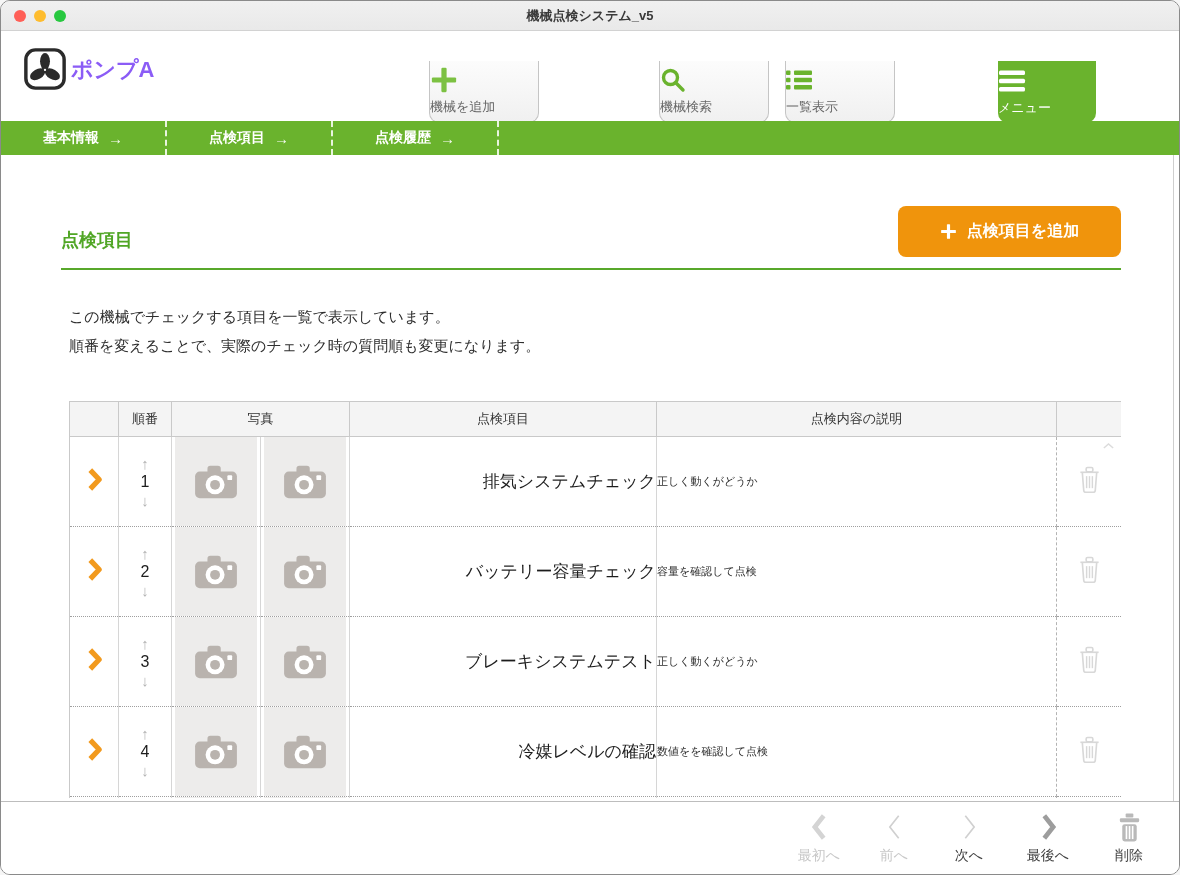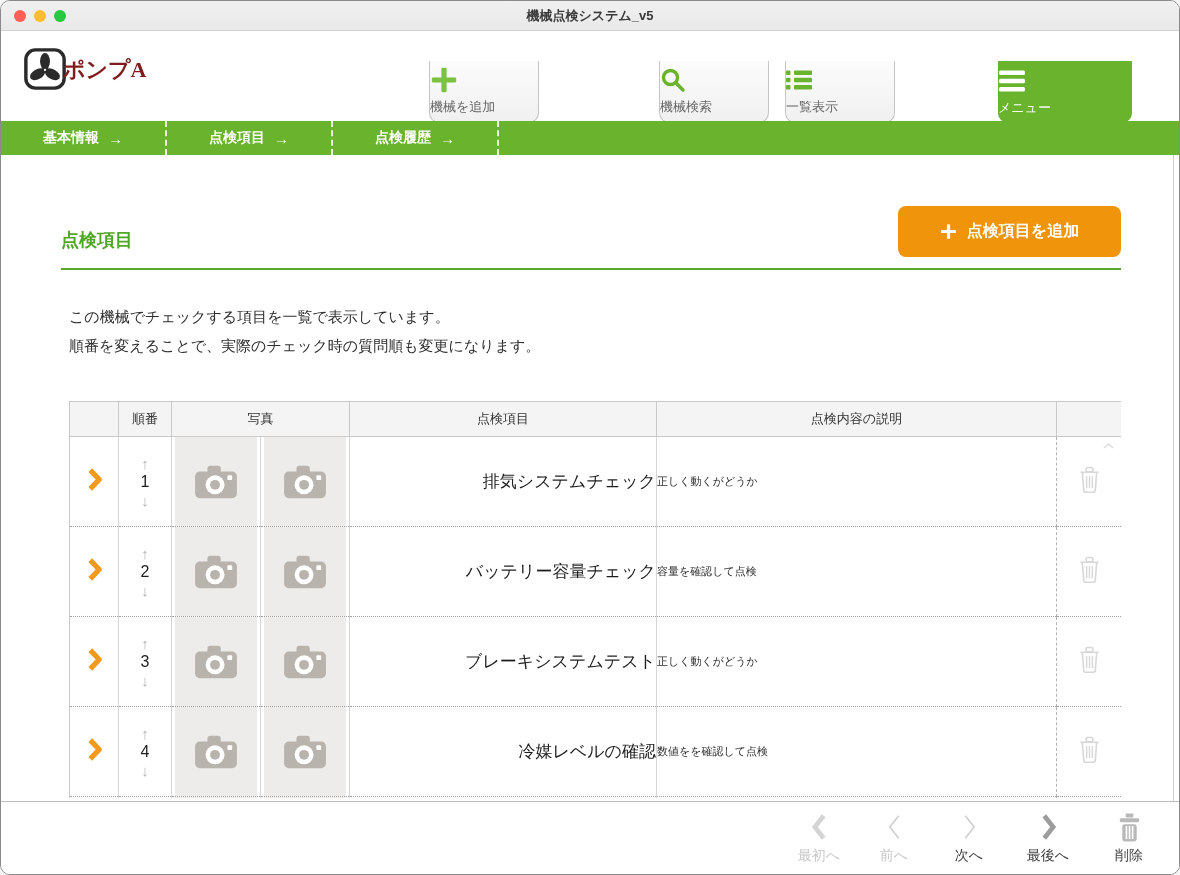--- a/index.html
+++ b/index.html
@@ -12,29 +12,29 @@
              background:linear-gradient(#f0f0f0,#e9e9e9); border-bottom:1px solid #d2d2d2;
              display:flex; align-items:center; justify-content:center; }
   .traffic{ position:absolute; left:13px; top:9px; display:flex; gap:8px; }
   .tl{ width:12px; height:12px; border-radius:50%; }
   .tl.red{ background:#ff5f57; } .tl.yellow{ background:#febc2e; } .tl.green{ background:#28c840; }
   .win-title{ font-size:13px; font-weight:bold; color:#3a3a3a; }
 
   
   .appheader{ position:absolute; top:30px; left:0; width:100%; height:90px; background:#fff; }
   .logo{ position:absolute; left:22px; top:16px; width:44px; height:44px; }
-  .machine-name{ position:absolute; left:62px; top:24px; font-size:22px; font-weight:bold; color:#7f1d1d;font-family:Liberation Serif, serif; }
+  .machine-name{ position:absolute; left:70px; top:24px; font-size:22px; font-weight:bold; color:#8b5cf6; }
 
   .tbtn{ position:absolute; top:30px; height:62px; width:110px;
          border:1px solid #c5c5c5; border-top:none; border-radius:0 0 10px 10px;
          background:linear-gradient(#fcfcfc,#f0f0f0);
          display:flex; flex-direction:column; align-items:flex-start; justify-content:center;
          gap:5px; font-size:13px; color:#666; cursor:pointer; }
   .tbtn .ic{ height:26px; display:flex; align-items:center; justify-content:center; }
-  .tbtn.menu{ background:#6ab32d; border:none; color:#fff; width:134px; }
+  .tbtn.menu{ background:#6ab32d; border:none; color:#fff; width:98px; }
 
   
   .navbar{ position:absolute; top:120px; left:0; width:100%; height:34px; background:#6ab32d; display:flex; }
   .navtab{ width:166px; height:34px; display:flex; align-items:center; justify-content:center; gap:9px;
            color:#fff; font-size:14px; font-weight:bold; border-right:2px dashed rgba(255,255,255,.85); cursor:pointer;text-align:center; }
   .navtab .arr{ font-weight:normal; font-size:15px; opacity:.95; }
 
   
   .content-edge{ position:absolute; left:1172px; top:154px; width:1px; height:646px; background:#cfcfcf; }
 

